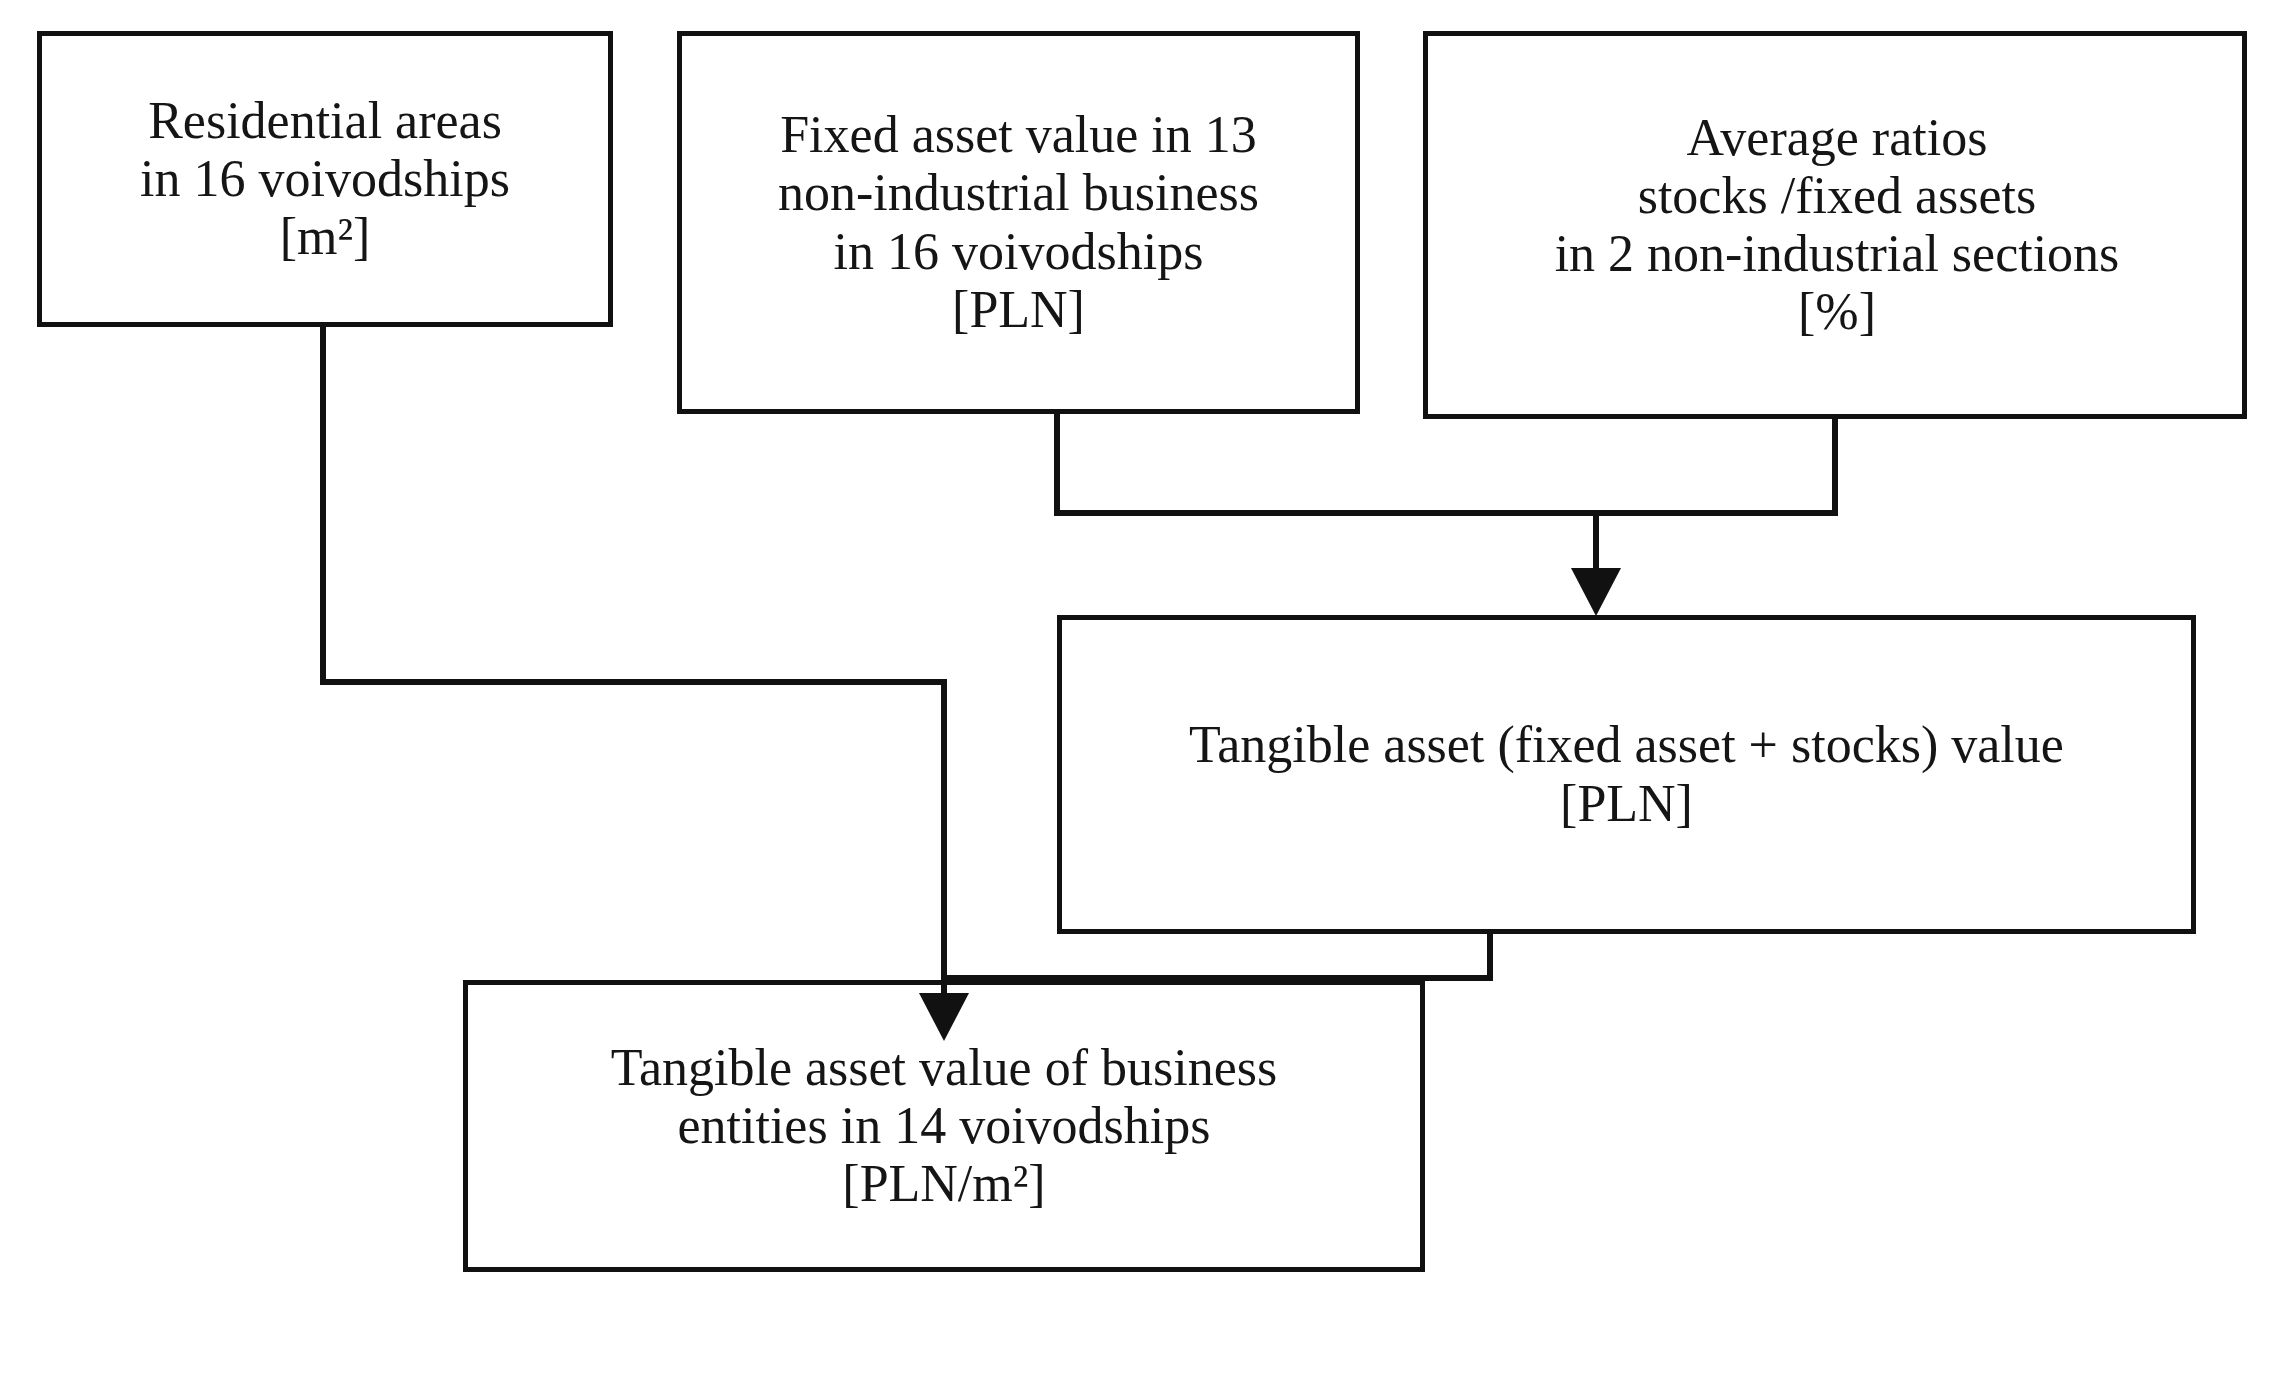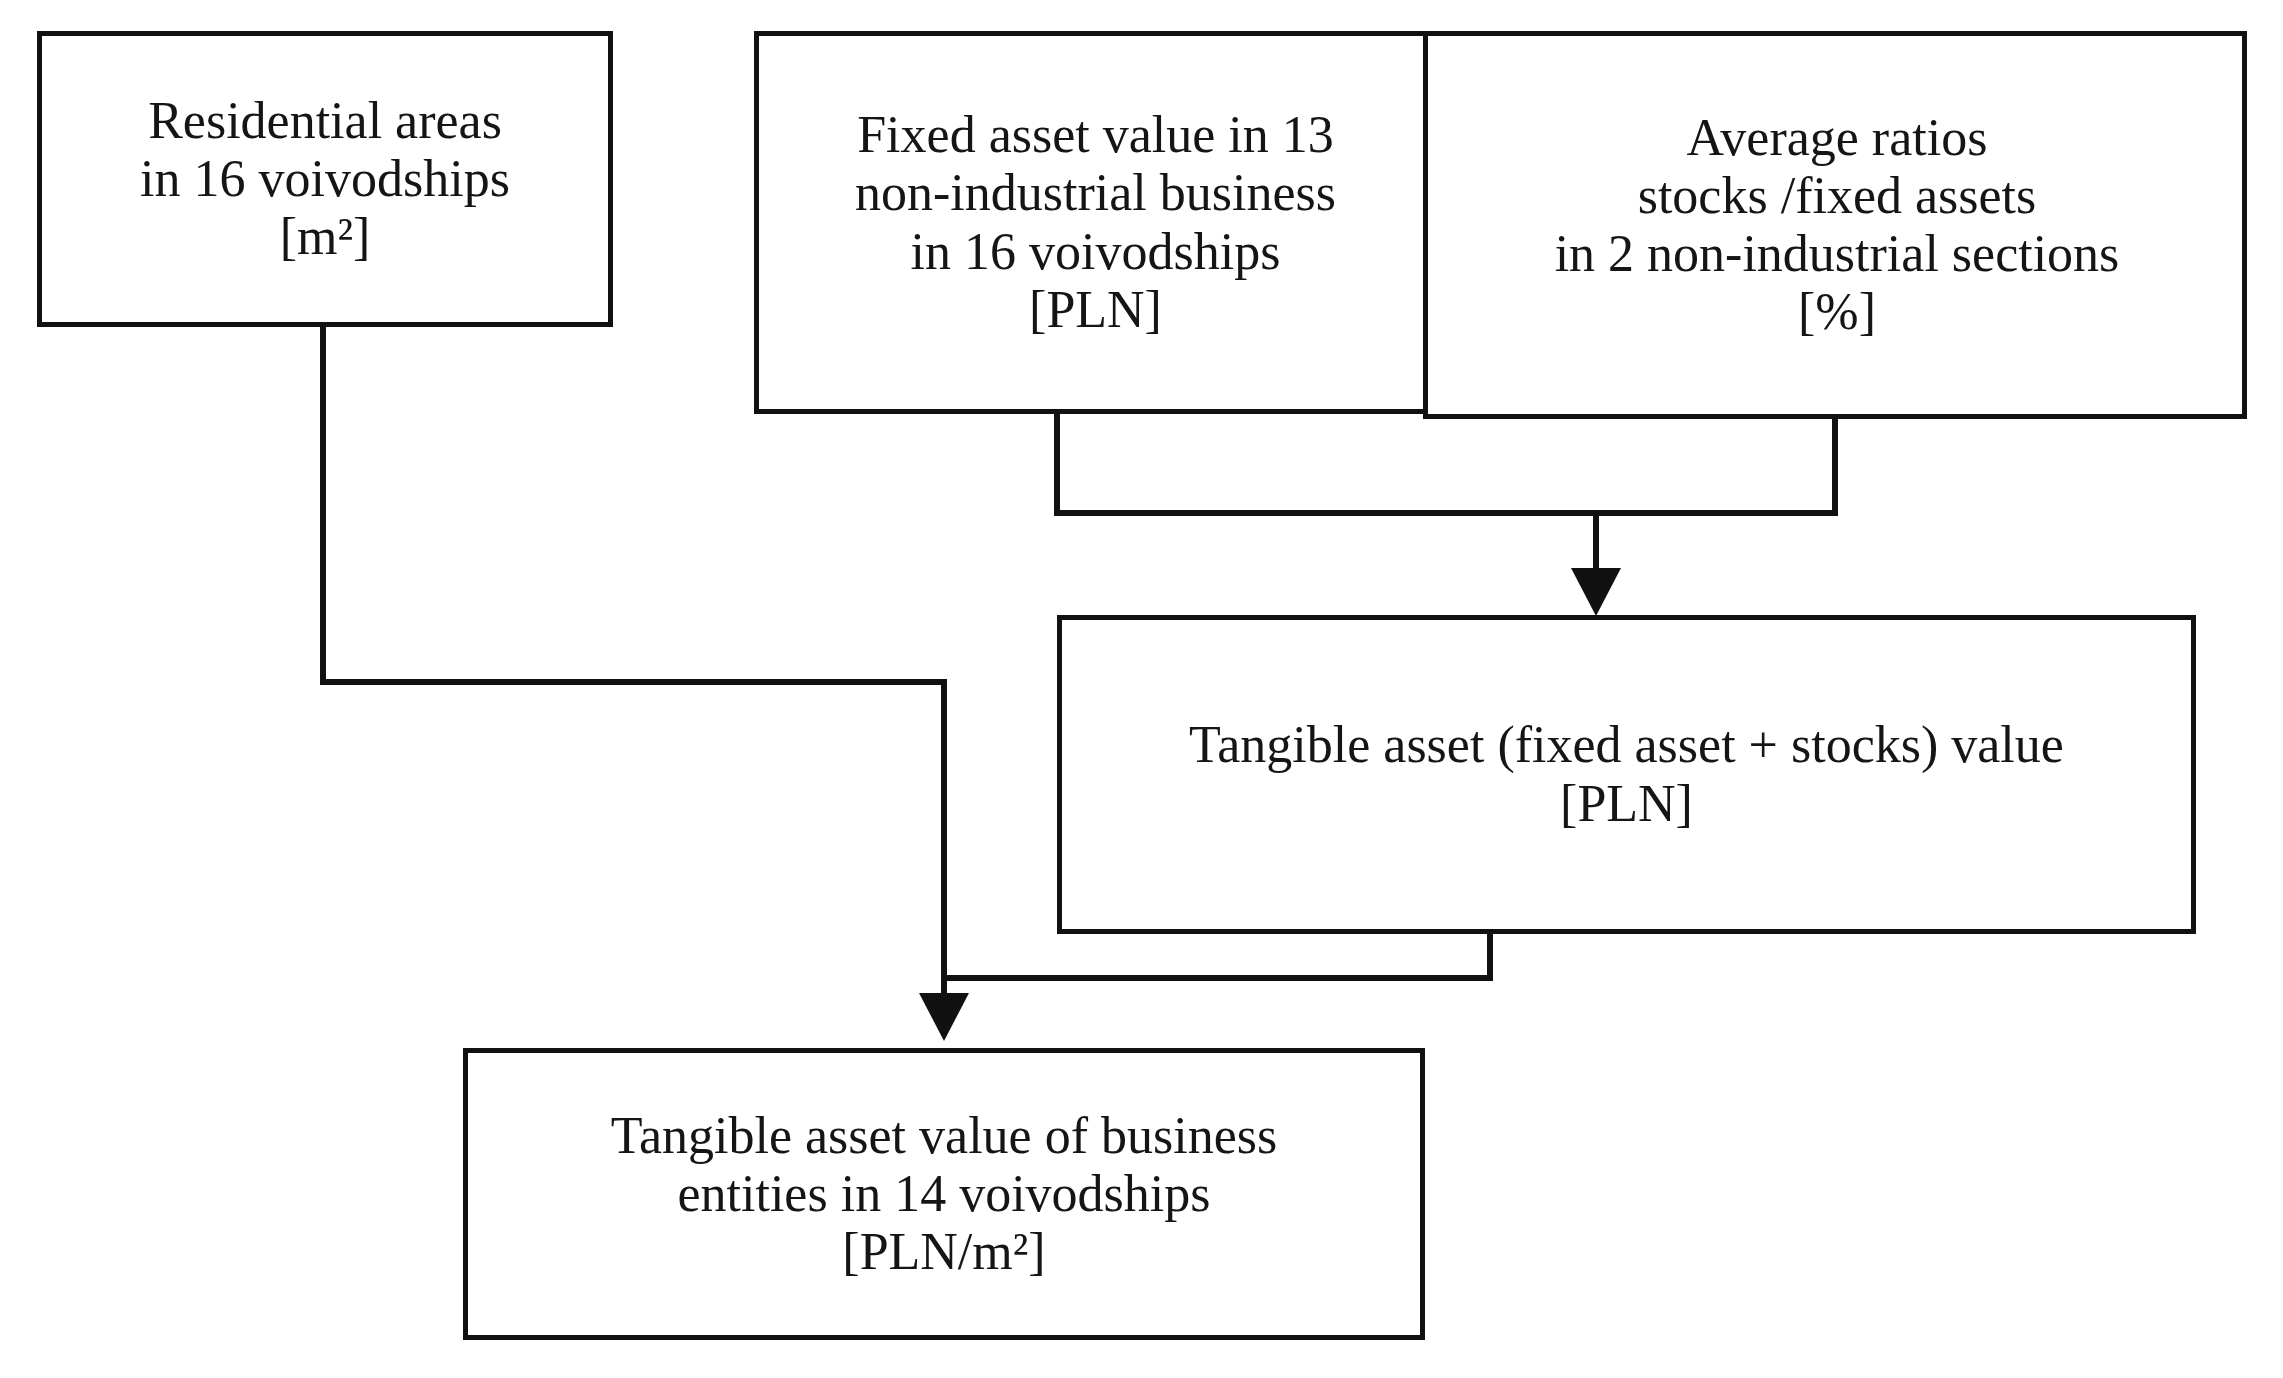--- a/index.html
+++ b/index.html
@@ -44,24 +44,24 @@
   .arrow {
     position: absolute;
     width: 0;
     height: 0;
     border-left: 25px solid transparent;
     border-right: 25px solid transparent;
     border-top: 48px solid #111111;
   }
   
   #node-residential      { left: 37px;   top: 31px;   width: 576px;  height: 296px; }
-  #node-fixed-asset      { left: 754px;  top: 31px;   width: 683px;  height: 383px; }
+  #node-fixed-asset      { left: 677px;  top: 31px;   width: 683px;  height: 383px; }
   #node-average-ratios   { left: 1423px; top: 31px;   width: 824px;  height: 388px; padding-left: 18px; }
   #node-tangible-value   { left: 1025px; top: 615px;  width: 1139px; height: 319px; margin-left: 32px; }
-  #node-tangible-per-m2  { left: 463px;  top: 1048px; width: 962px;  height: 292px; }
+  #node-tangible-per-m2  { left: 463px;  top: 980px; width: 962px;  height: 292px; }
 </style>
 </head>
 <body>
 
 <div id="canvas">
 
   <div class="node" id="node-residential">
     <span class="line">Residential areas</span>
     <span class="line">in 16 voivodships</span>
     <span class="line">[m²]</span>

